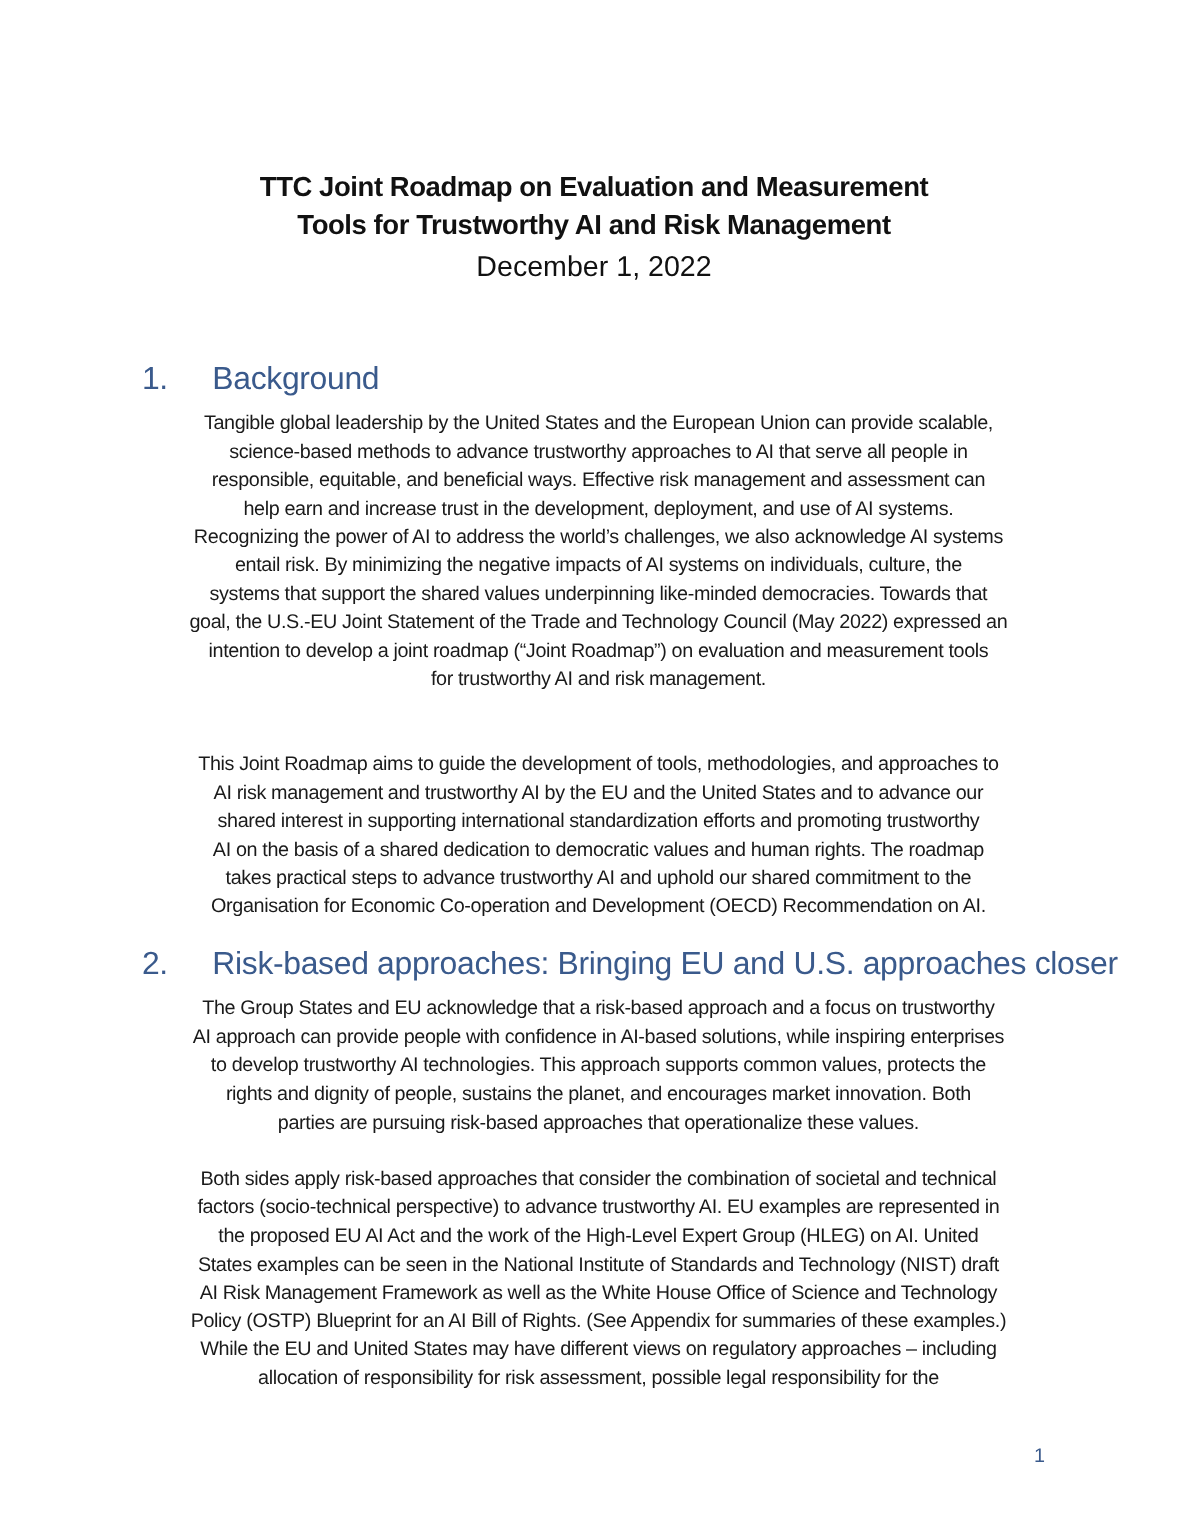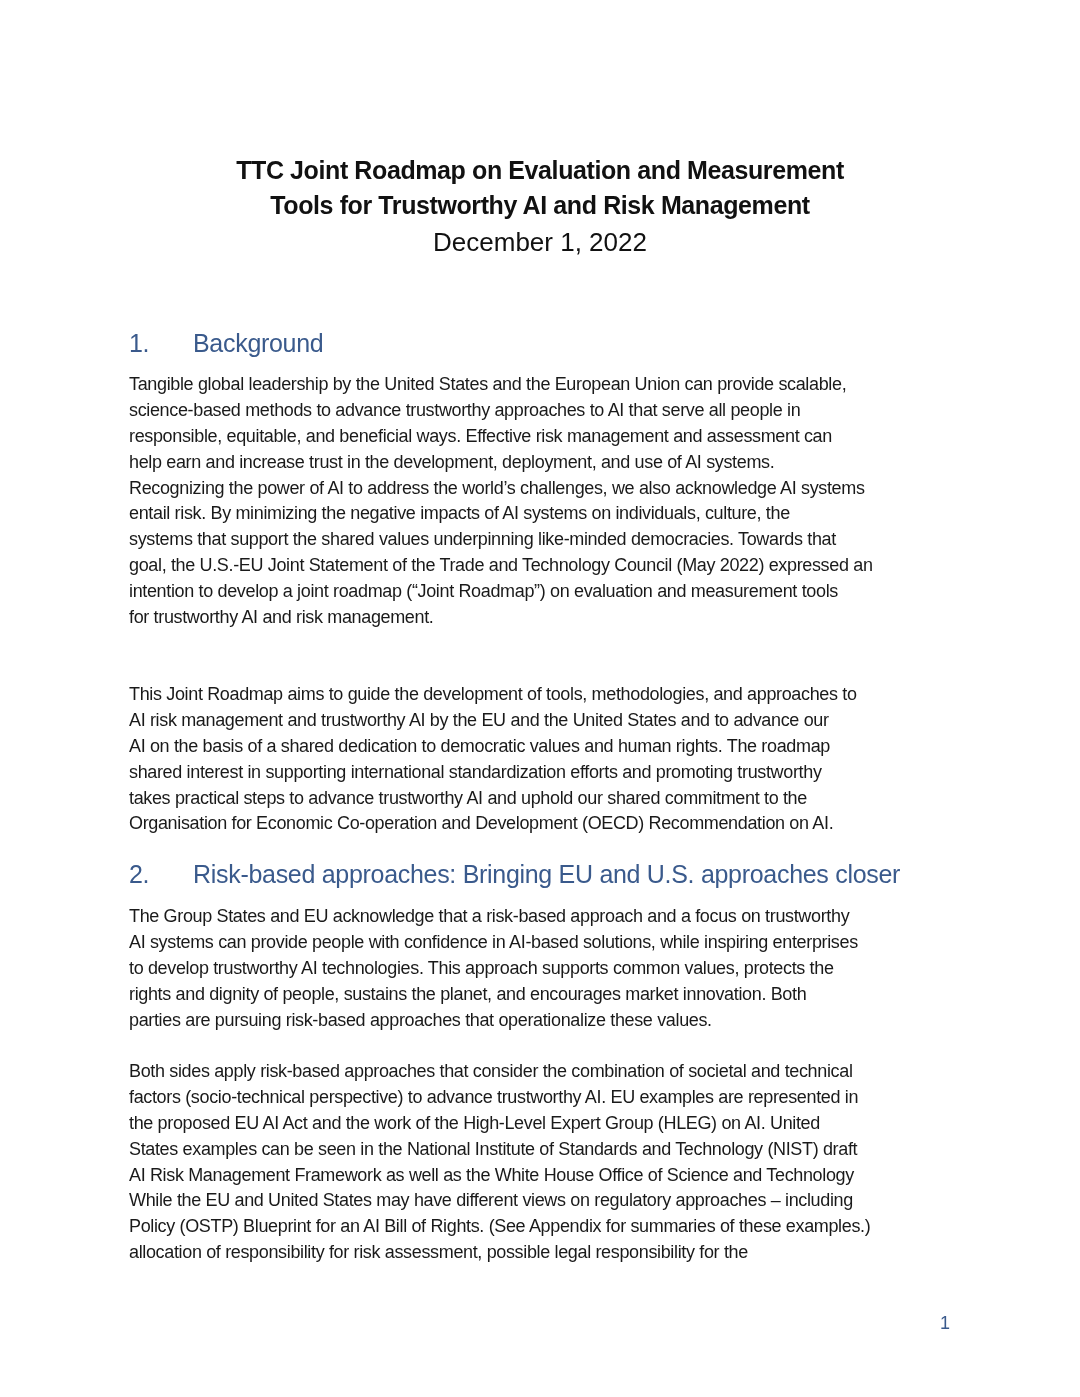--- a/index.html
+++ b/index.html
@@ -5,28 +5,28 @@
   html, body { margin: 0; padding: 0; background: #ffffff; }
   body { width: 1080px; height: 1397px; position: relative; overflow: hidden;
          font-family: "Liberation Sans", sans-serif; color: #1a1a1a; }
   .page { position: absolute; left: 0; top: 0; width: 1080px; height: 1259px; }
   .title { position: absolute; left: 0; width: 1080px; text-align: center;
            font-weight: bold; font-size: 25px; color: #111; letter-spacing: -0.4px; }
   .title.l1 { top: 156px; }
   .title.l2 { top: 191px; }
   .date { position: absolute; left: 0; width: 1080px; top: 227px; text-align: center;
           font-size: 26px; color: #111; }
-  .heading { position: absolute; left: 129px; font-size: 25px; color: #3a5a8c;
+  .heading { position: absolute; left: 129px; font-size: 29px; color: #3a5a8c;
              white-space: nowrap; letter-spacing: -0.3px; }
   .heading .num { display: inline-block; width: 64px; }
   .h1 { top: 329px; }
   .h2 { top: 860px; }
   .para { position: absolute; left: 129px; width: 830px; }
   .line { display: block; height: 25.9px; line-height: 25.9px; font-size: 18px;
-          white-space: nowrap; letter-spacing: -0.35px; color: #1a1a1a; }
+          white-space: nowrap; letter-spacing: -0.35px; color: #1a1a1a; text-align: center; }
   .p1 { top: 372px; }
   .p2 { top: 682px; }
   .p3 { top: 904px; }
   .p4 { top: 1059px; }
   .page-num { position: absolute; left: 940px; top: 1313px; font-size: 18px; color: #3a5a8c; }
 </style>
 </head>
 <body>
 
 <div class="page">
@@ -48,43 +48,43 @@
     <span class="line">entail risk. By minimizing the negative impacts of AI systems on individuals, culture, the</span>
     <span class="line">systems that support the shared values underpinning like-minded democracies. Towards that</span>
     <span class="line">goal, the U.S.-EU Joint Statement of the Trade and Technology Council (May 2022) expressed an</span>
     <span class="line">intention to develop a joint roadmap (“Joint Roadmap”) on evaluation and measurement tools</span>
     <span class="line">for trustworthy AI and risk management.</span>
   </div>
 
   <div class="para p2">
     <span class="line">This Joint Roadmap aims to guide the development of tools, methodologies, and approaches to</span>
     <span class="line">AI risk management and trustworthy AI by the EU and the United States and to advance our</span>
+    <span class="line">shared interest in supporting international standardization efforts and promoting trustworthy</span>
     <span class="line">AI on the basis of a shared dedication to democratic values and human rights. The roadmap</span>
-    <span class="line">shared interest in supporting international standardization efforts and promoting trustworthy</span>
     <span class="line">takes practical steps to advance trustworthy AI and uphold our shared commitment to the</span>
     <span class="line">Organisation for Economic Co-operation and Development (OECD) Recommendation on AI.</span>
   </div>
 
   <div class="heading h2">
     <span class="num">2.</span><span>Risk-based approaches: Bringing EU and U.S. approaches closer</span>
   </div>
 
   <div class="para p3">
     <span class="line">The Group States and EU acknowledge that a risk-based approach and a focus on trustworthy</span>
-    <span class="line">AI systems can provide people with confidence in AI-based solutions, while inspiring enterprises</span>
+    <span class="line">AI approach can provide people with confidence in AI-based solutions, while inspiring enterprises</span>
     <span class="line">to develop trustworthy AI technologies. This approach supports common values, protects the</span>
     <span class="line">rights and dignity of people, sustains the planet, and encourages market innovation. Both</span>
     <span class="line">parties are pursuing risk-based approaches that operationalize these values.</span>
   </div>
 
   <div class="para p4">
     <span class="line">Both sides apply risk-based approaches that consider the combination of societal and technical</span>
     <span class="line">factors (socio-technical perspective) to advance trustworthy AI. EU examples are represented in</span>
     <span class="line">the proposed EU AI Act and the work of the High-Level Expert Group (HLEG) on AI. United</span>
     <span class="line">States examples can be seen in the National Institute of Standards and Technology (NIST) draft</span>
     <span class="line">AI Risk Management Framework as well as the White House Office of Science and Technology</span>
+    <span class="line">Policy (OSTP) Blueprint for an AI Bill of Rights. (See Appendix for summaries of these examples.)</span>
     <span class="line">While the EU and United States may have different views on regulatory approaches – including</span>
-    <span class="line">Policy (OSTP) Blueprint for an AI Bill of Rights. (See Appendix for summaries of these examples.)</span>
     <span class="line">allocation of responsibility for risk assessment, possible legal responsibility for the</span>
   </div>
 
   <div class="page-num">1</div>
 </div>
 
 </body></html>

